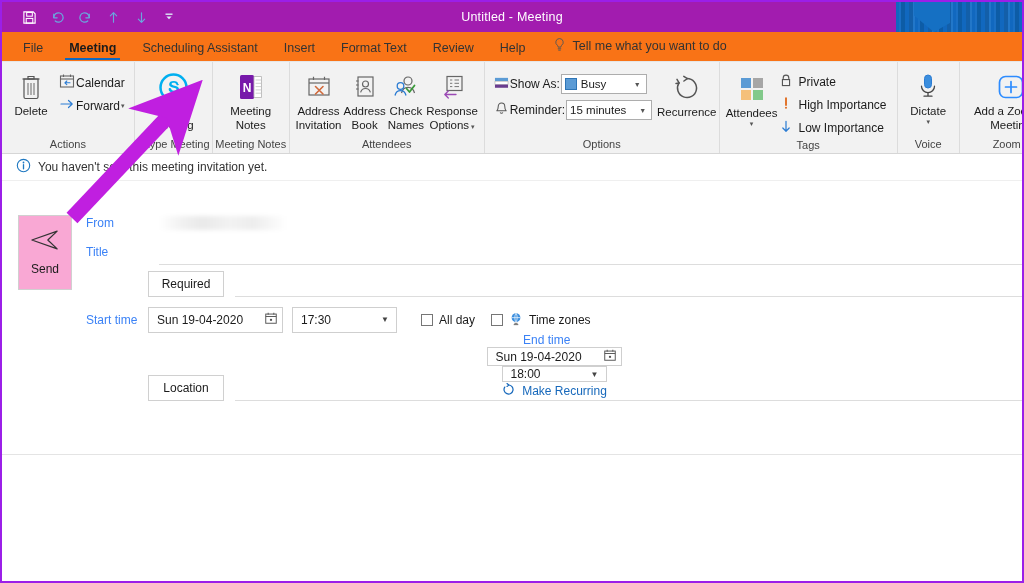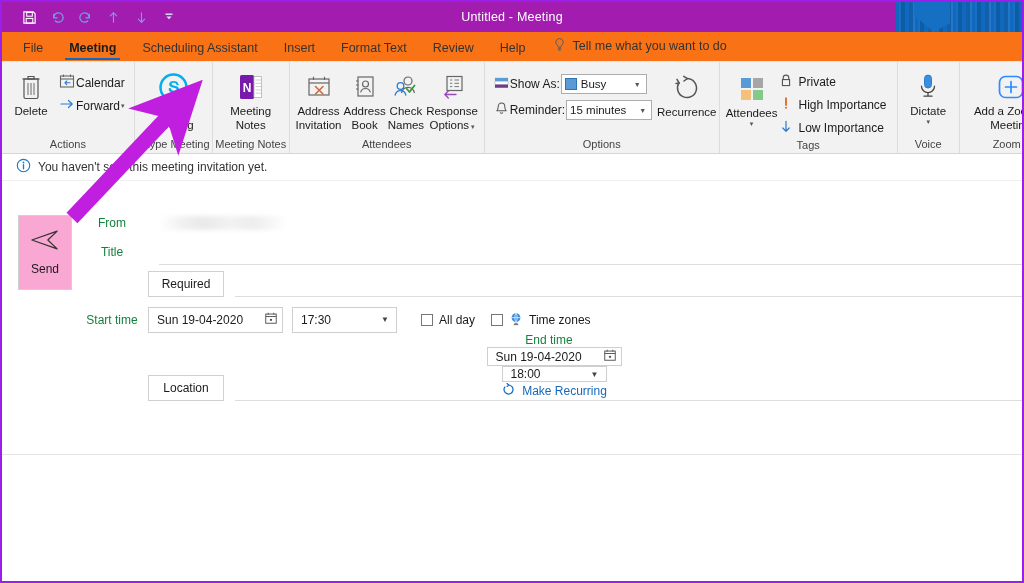--- a/index.html
+++ b/index.html
@@ -177,22 +177,22 @@
     border: 1px solid #d0d0d0; background: #f9a8d4;
     display: flex; flex-direction: column; align-items: center; justify-content: center;
     font-size: 12px; color: #1b1b1b;
   }
   .sendbtn .ic { margin-bottom: 8px; }
 
   .fields { position: absolute; left: 84px; top: 28px; right: 0; }
   .frow { display: flex; align-items: center; }
 
   .flabel {
-    width: 62px; text-align: center; padding-right: 10px;
-    font-size: 12px; color: #15803d;
+    width: 62px; text-align: left; padding-right: 10px;
+    font-size: 12px; color: #3b82f6;
   }
   .fbtn {
     width: 76px; height: 26px;
     border: 1px solid #d0d0d0; background: #ffffff;
     font-size: 12px; color: #1b1b1b;
     display: flex; align-items: center; justify-content: center;
   }
   .fline {
     flex: 1; height: 26px;
     border-bottom: 1px solid #dddddd;

